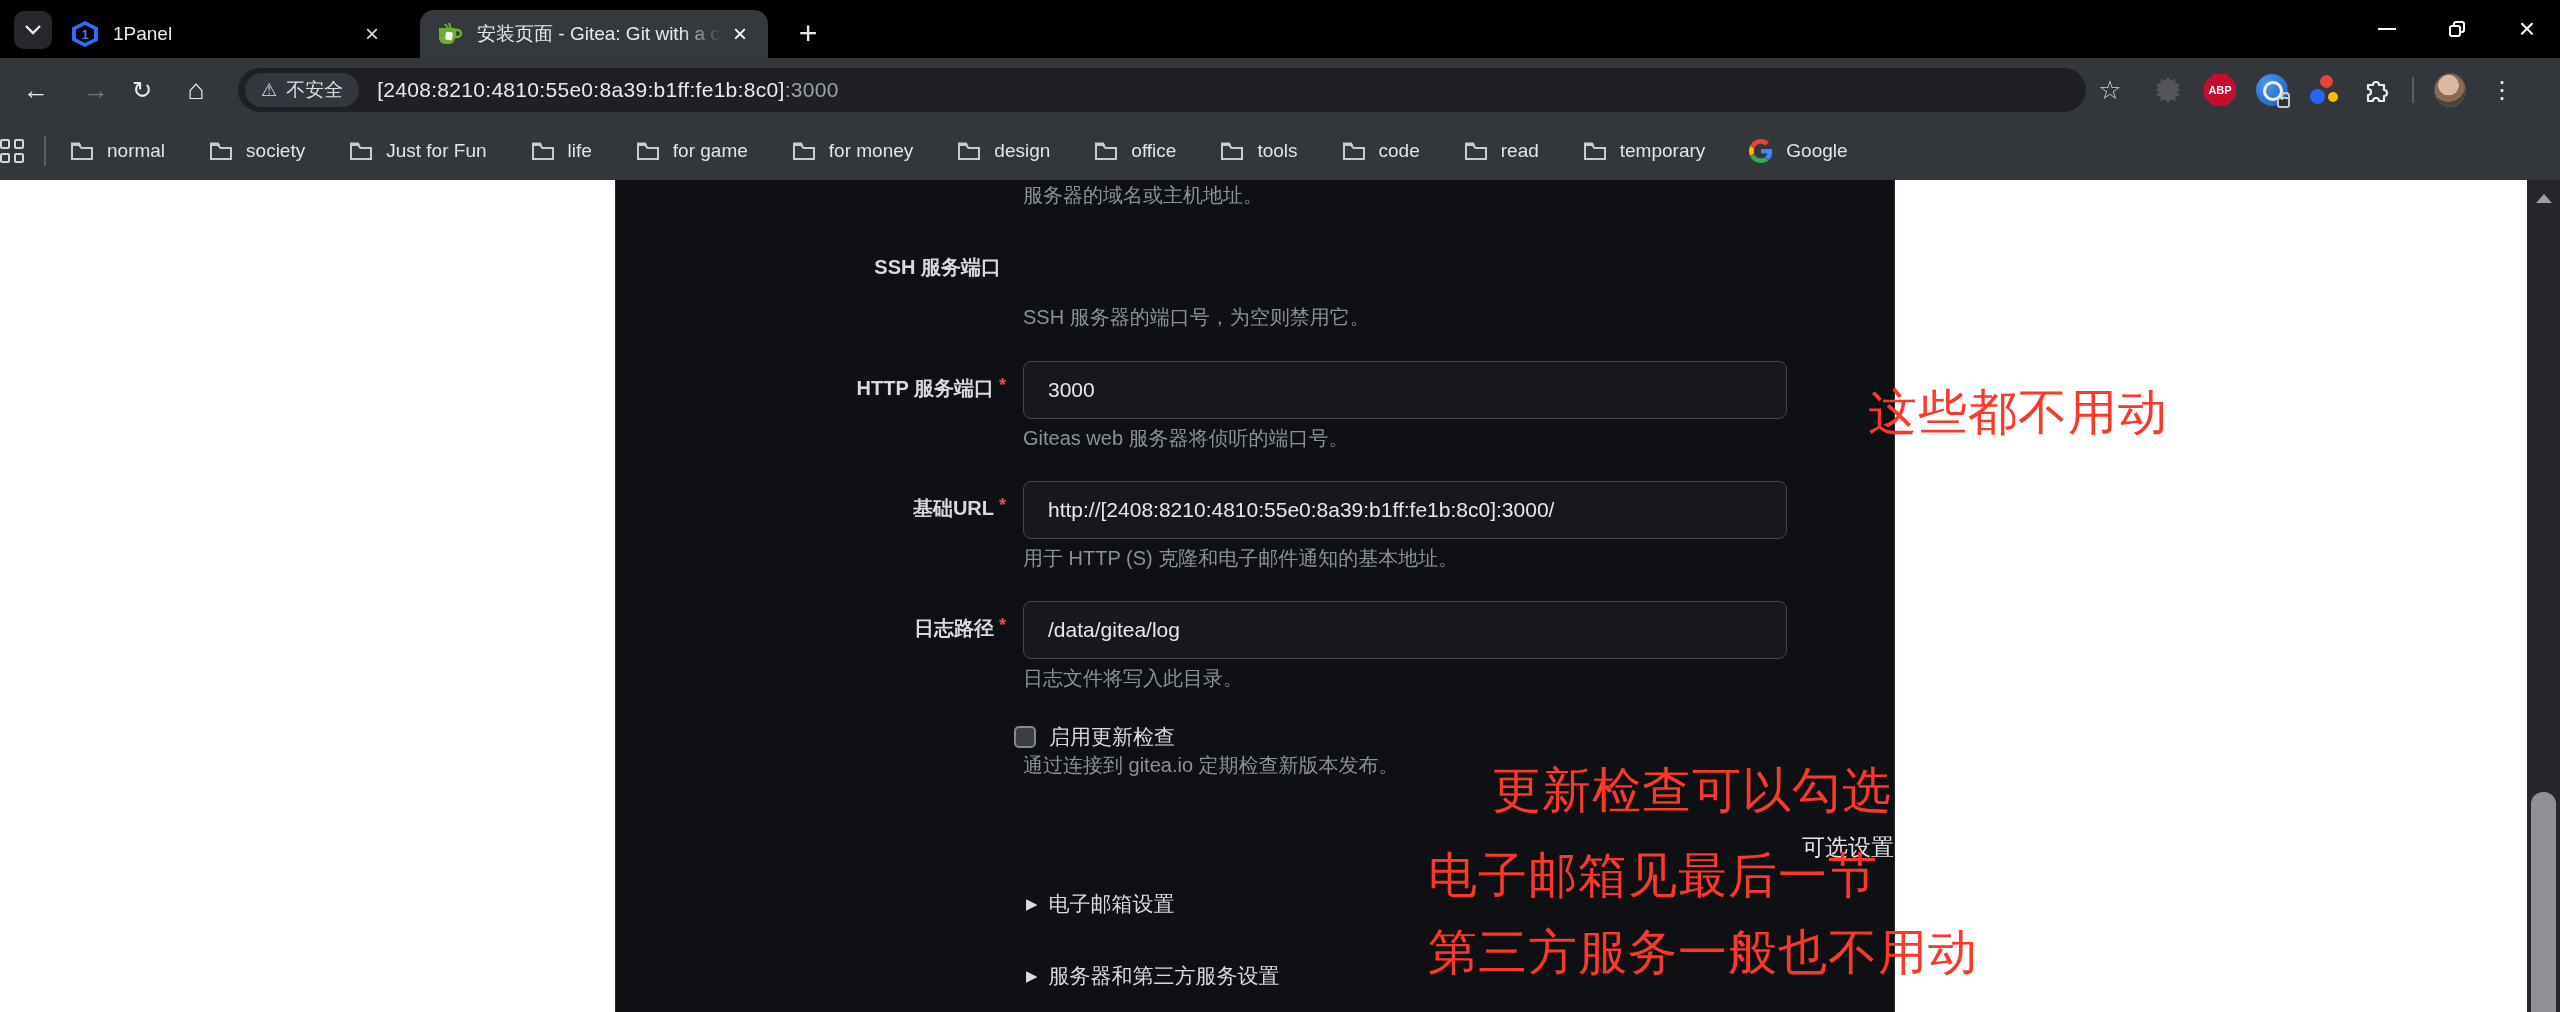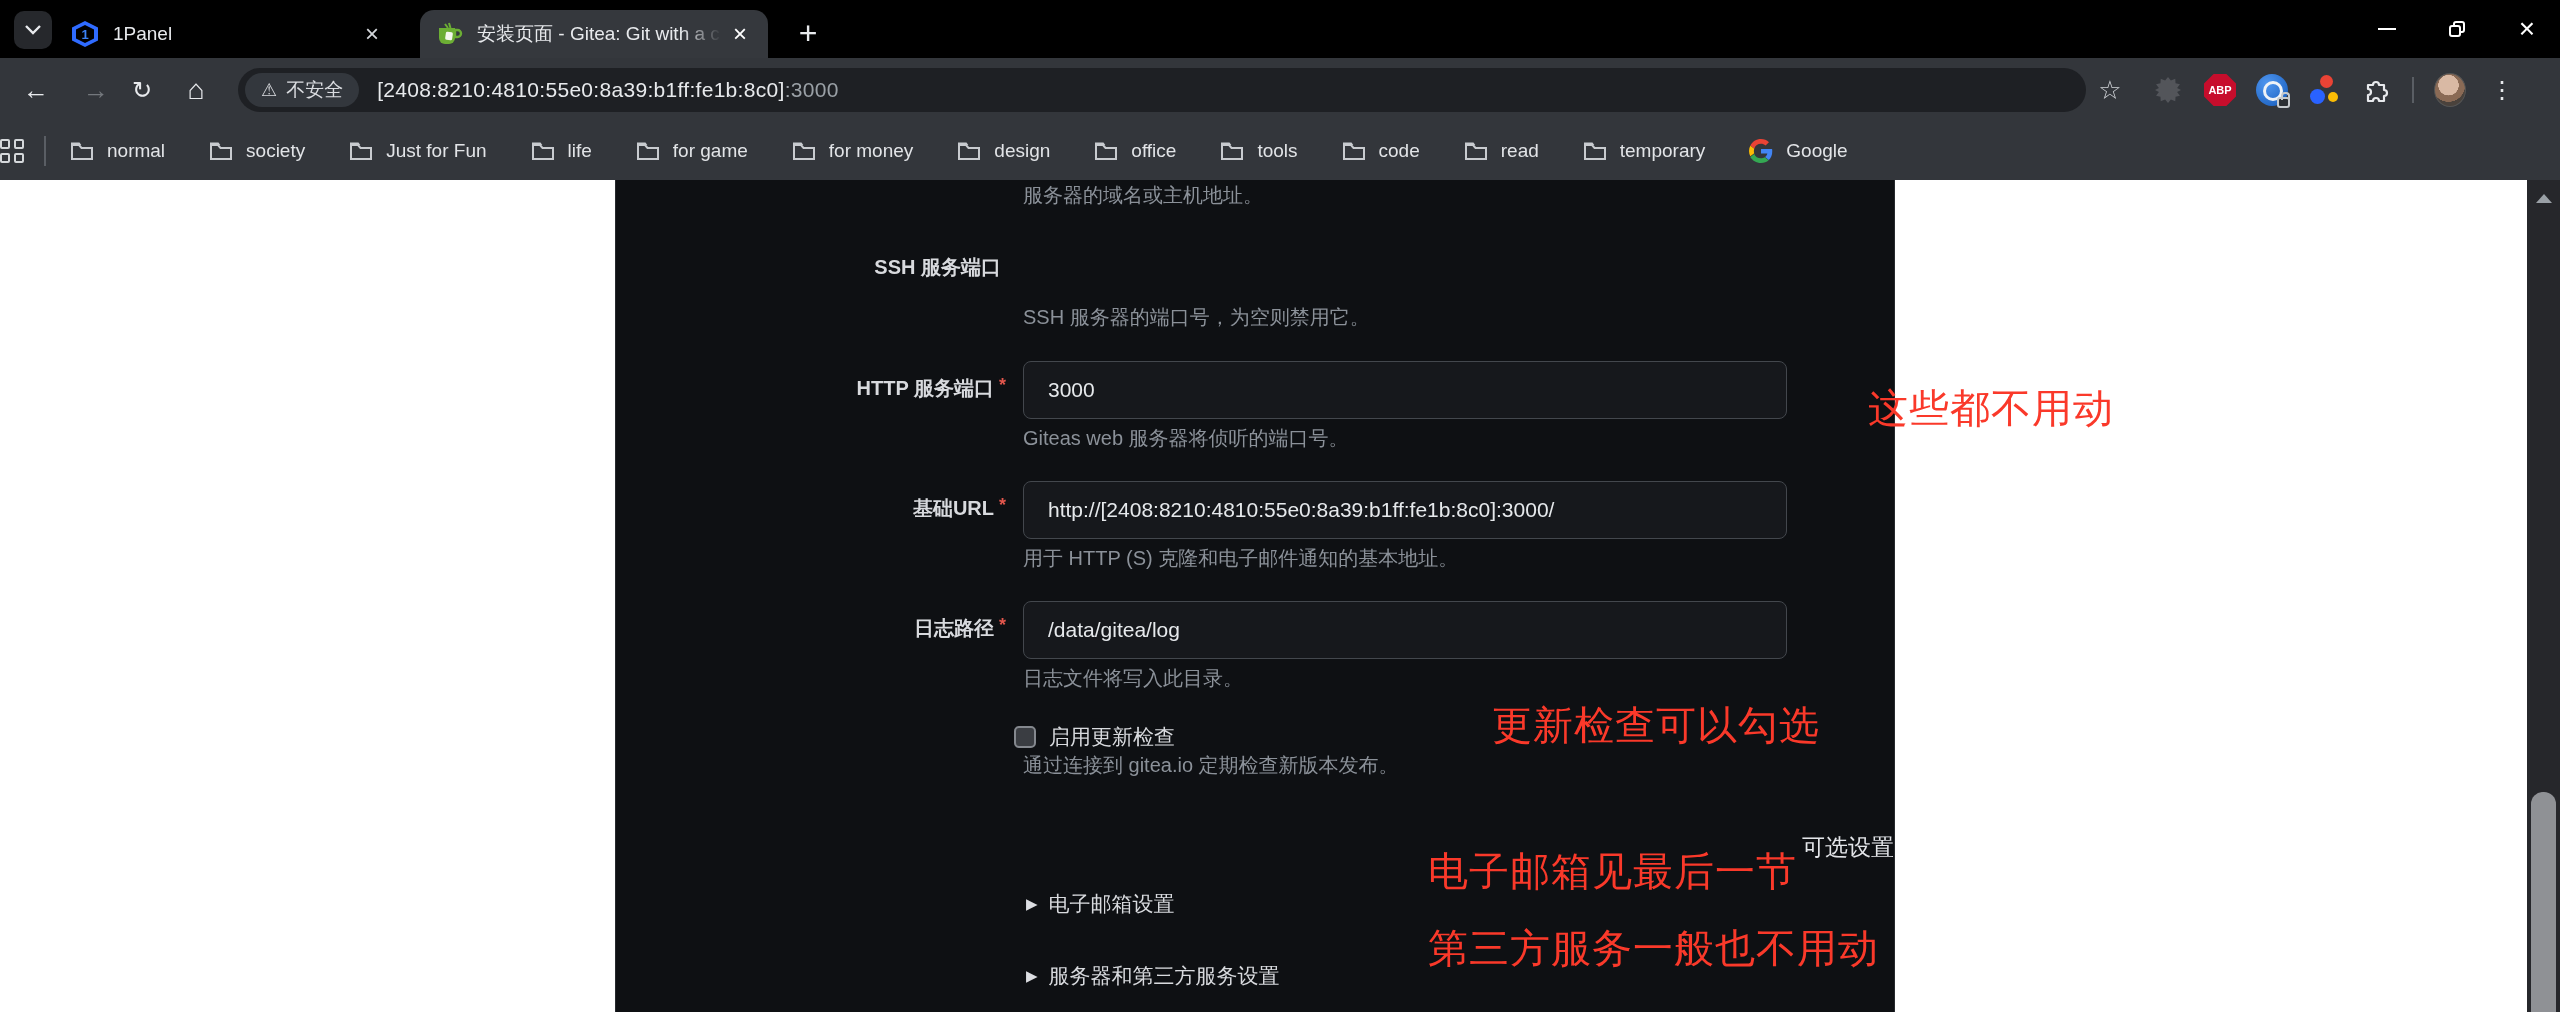--- a/index.html
+++ b/index.html
@@ -104,21 +104,21 @@
   .chkrow { position:absolute; left:398px; display:flex; align-items:center; gap:13px; }
   .chk { appearance:none; -webkit-appearance:none; width:22px; height:22px; border-radius:5px;
          background:#3a3d42; border:2px solid #84888e; }
   .chklabel { font-size:21px; color:#d8dade; }
   .opt-head { position:absolute; left:0; width:100%; text-align:right; font-size:23px; color:#e3e5e9; }
   .collapser { position:absolute; left:410px; display:flex; align-items:center; gap:11px;
                color:#d8dade; font-size:21px; }
   .collapser .tri { font-size:15px; color:#dcdee2; }
 
   
-  .ann { position:absolute; color:#fa392a; font-size:40px; font-weight:500; line-height:1.1;
+  .ann { position:absolute; color:#fa392a; font-size:49px; font-weight:500; line-height:1.1;
          white-space:nowrap; letter-spacing:1px; }
 
   
   .scrollbar { position:absolute; left:2527px; top:0; width:33px; height:832px; background:#26272b; }
   .sb-up { position:absolute; left:9px; top:14px; width:0; height:0;
            border-left:8px solid transparent; border-right:8px solid transparent;
            border-bottom:9px solid #9aa0a6; }
   .sb-thumb { position:absolute; left:4px; top:612px; width:25px; height:240px; background:#8f9195;
               border-radius:12px; }
 </style>
@@ -343,21 +343,21 @@
         <span class="tri">▶</span>
         <span>电子邮箱设置</span>
       </div>
       <div class="collapser" style="top:782px;">
         <span class="tri">▶</span>
         <span>服务器和第三方服务设置</span>
       </div>
     </div>
 
     <div class="ann" style="left:1868px; top:206px;">这些都不用动</div>
-    <div class="ann" style="left:1492px; top:523px;">更新检查可以勾选</div>
+    <div class="ann" style="left:1492px; top:584px;">更新检查可以勾选</div>
     <div class="ann" style="left:1428px; top:669px;">电子邮箱见最后一节</div>
     <div class="ann" style="left:1428px; top:746px;">第三方服务一般也不用动</div>
 
     <div class="scrollbar">
       <div class="sb-up"></div>
       <div class="sb-thumb"></div>
     </div>
   </div>
 
 </div>

